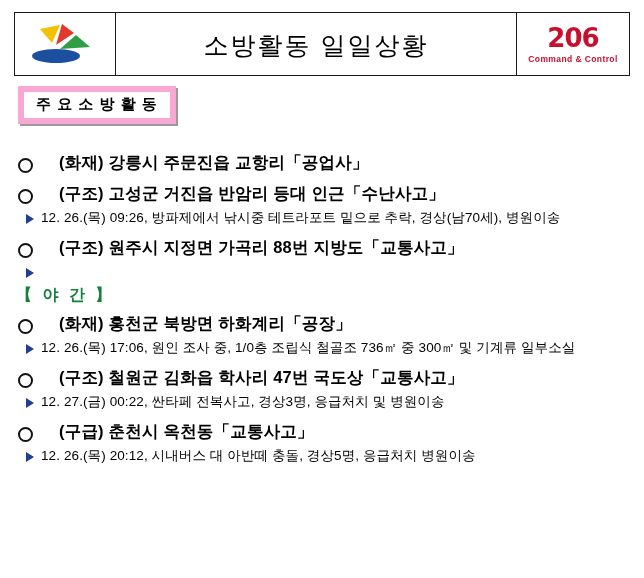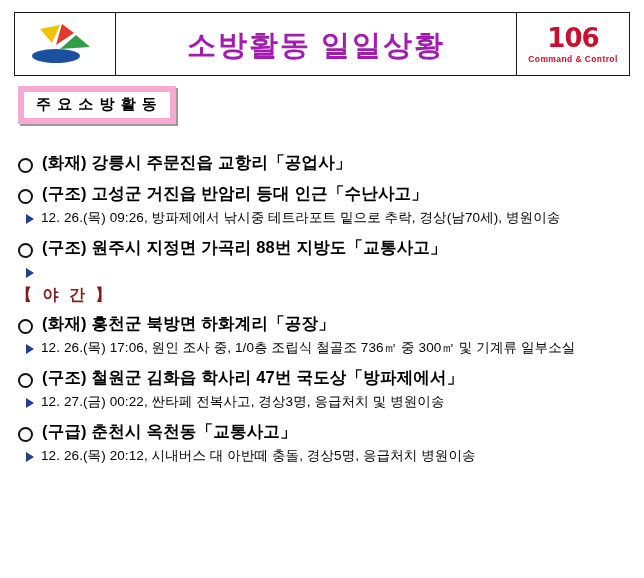--- a/index.html
+++ b/index.html
@@ -41,25 +41,25 @@
   }
   .header-center {
     flex: 1;
     display: flex;
     flex-direction: column;
     align-items: center;
     justify-content: center;
     padding-top: 2px;
   }
   .header-title {
-    font-size: 29px;
-    font-weight: bold;
+    font-size: 25px;
+    font-weight: normal;
     letter-spacing: 2px;
     line-height: 1.05;
-    color: #a21caf;
+    color: #000000;
   }
   .header-sub {
     margin-top: 4px;
     font-size: 13.5px;
     font-weight: bold;
     color: #10184a;
     letter-spacing: 0.3px;
   }
   .header-right {
     width: 112px;
@@ -107,20 +107,21 @@
     margin-bottom: 2px;
   }
   .entry-title {
     display: flex;
     align-items: flex-start;
     font-size: 16.5px;
     font-weight: bold;
     line-height: 1.45;
     letter-spacing: 0.2px;
     padding: 4px 0 1px 0;
+    gap: 17px;
   }
   .bullet-ring {
     display: inline-block;
     flex: 0 0 auto;
     width: 11px;
     height: 11px;
     border: 2px solid #111111;
     border-radius: 50%;
     margin: 7px 9px 0 6px;
   }
@@ -141,21 +142,21 @@
     border-bottom: 5px solid transparent;
     border-left: 8px solid #1f3f8f;
     margin: 6px 7px 0 14px;
   }
   .detail-text {
     flex: 1;
   }
   .night-label {
     font-size: 16px;
     font-weight: bold;
-    color: #7f1d1d;
+    color: #15803d;
     letter-spacing: 3px;
     padding: 3px 0 2px 4px;
   }
   .quoted { white-space: pre-wrap; }
 </style>
 </head>
 <body>
 
 <div class="page">
 
@@ -169,21 +170,21 @@
         <path d="M50 14 L64 26 L34 28 Z" fill="#2f9e45"></path>
         <ellipse cx="30" cy="35" rx="24" ry="7" fill="#1b4fa0"></ellipse>
       </svg>
     </div>
 
     <div class="header-center">
       <div class="header-title">소방활동  일일상황</div>
     </div>
 
     <div class="header-right">
-      <div class="brand119">106</div>
+      <div class="brand119">206</div>
       <div class="brandsub">Command &amp; Control</div>
     </div>
   </div>
 
   
   <div class="section-chip">주 요  소 방 활 동</div>
 
   
   <div class="content">
 
@@ -224,21 +225,21 @@
       </div>
       <div class="entry-detail">
         <span class="bullet-tri"></span>
         <span class="detail-text">12. 26.(목) 17:06, 원인 조사 중, 1/0층 조립식 철골조 736㎡ 중 300㎡ 및 기계류 일부소실</span>
       </div>
     </div>
 
     <div class="entry">
       <div class="entry-title">
         <span class="bullet-ring"></span>
-        <span class="quoted">(구조) 철원군 김화읍 학사리 47번 국도상「방파제에서」</span>
+        <span class="quoted">(구조) 철원군 김화읍 학사리 47번 국도상「교통사고」</span>
       </div>
       <div class="entry-detail">
         <span class="bullet-tri"></span>
         <span class="detail-text">12. 27.(금) 00:22, 싼타페 전복사고, 경상3명, 응급처치 및 병원이송</span>
       </div>
     </div>
 
     <div class="entry">
       <div class="entry-title">
         <span class="bullet-ring"></span>

